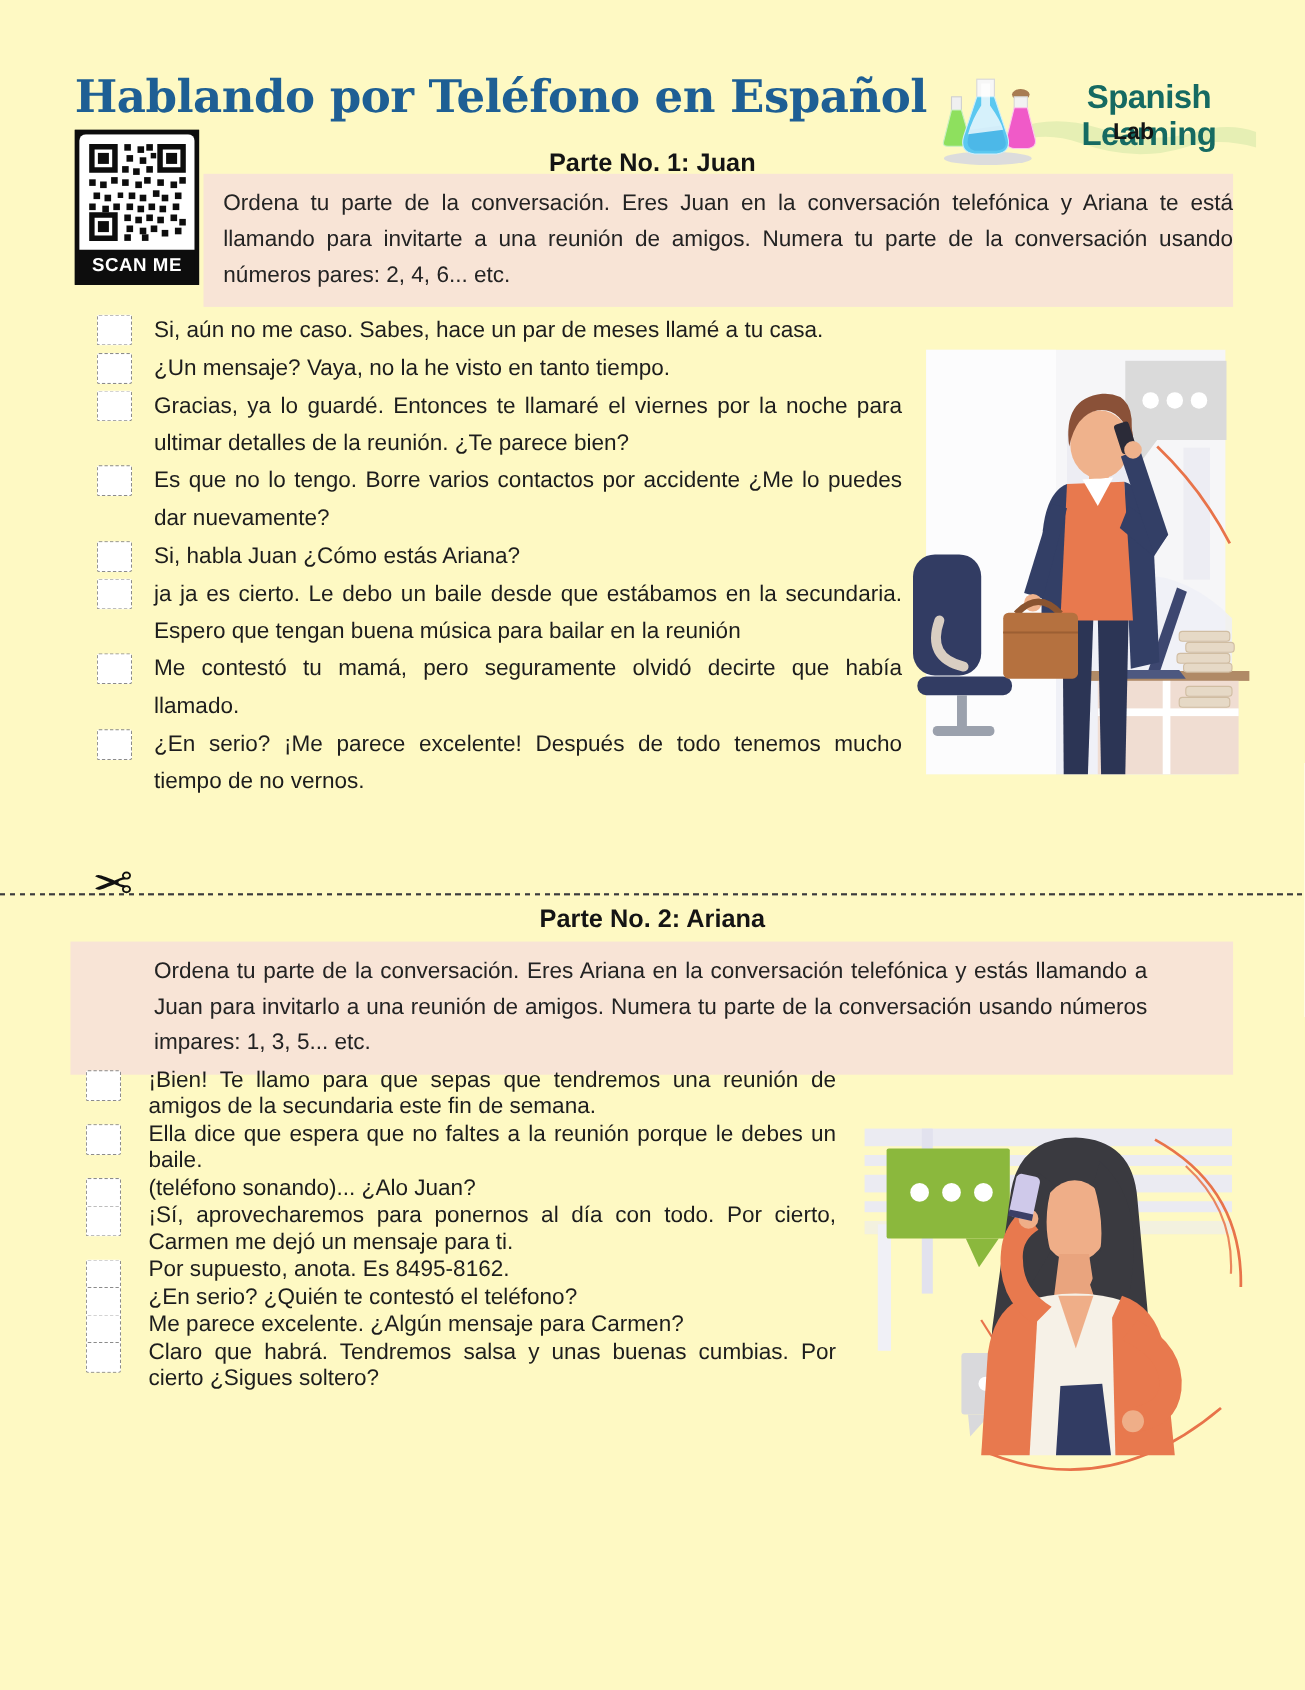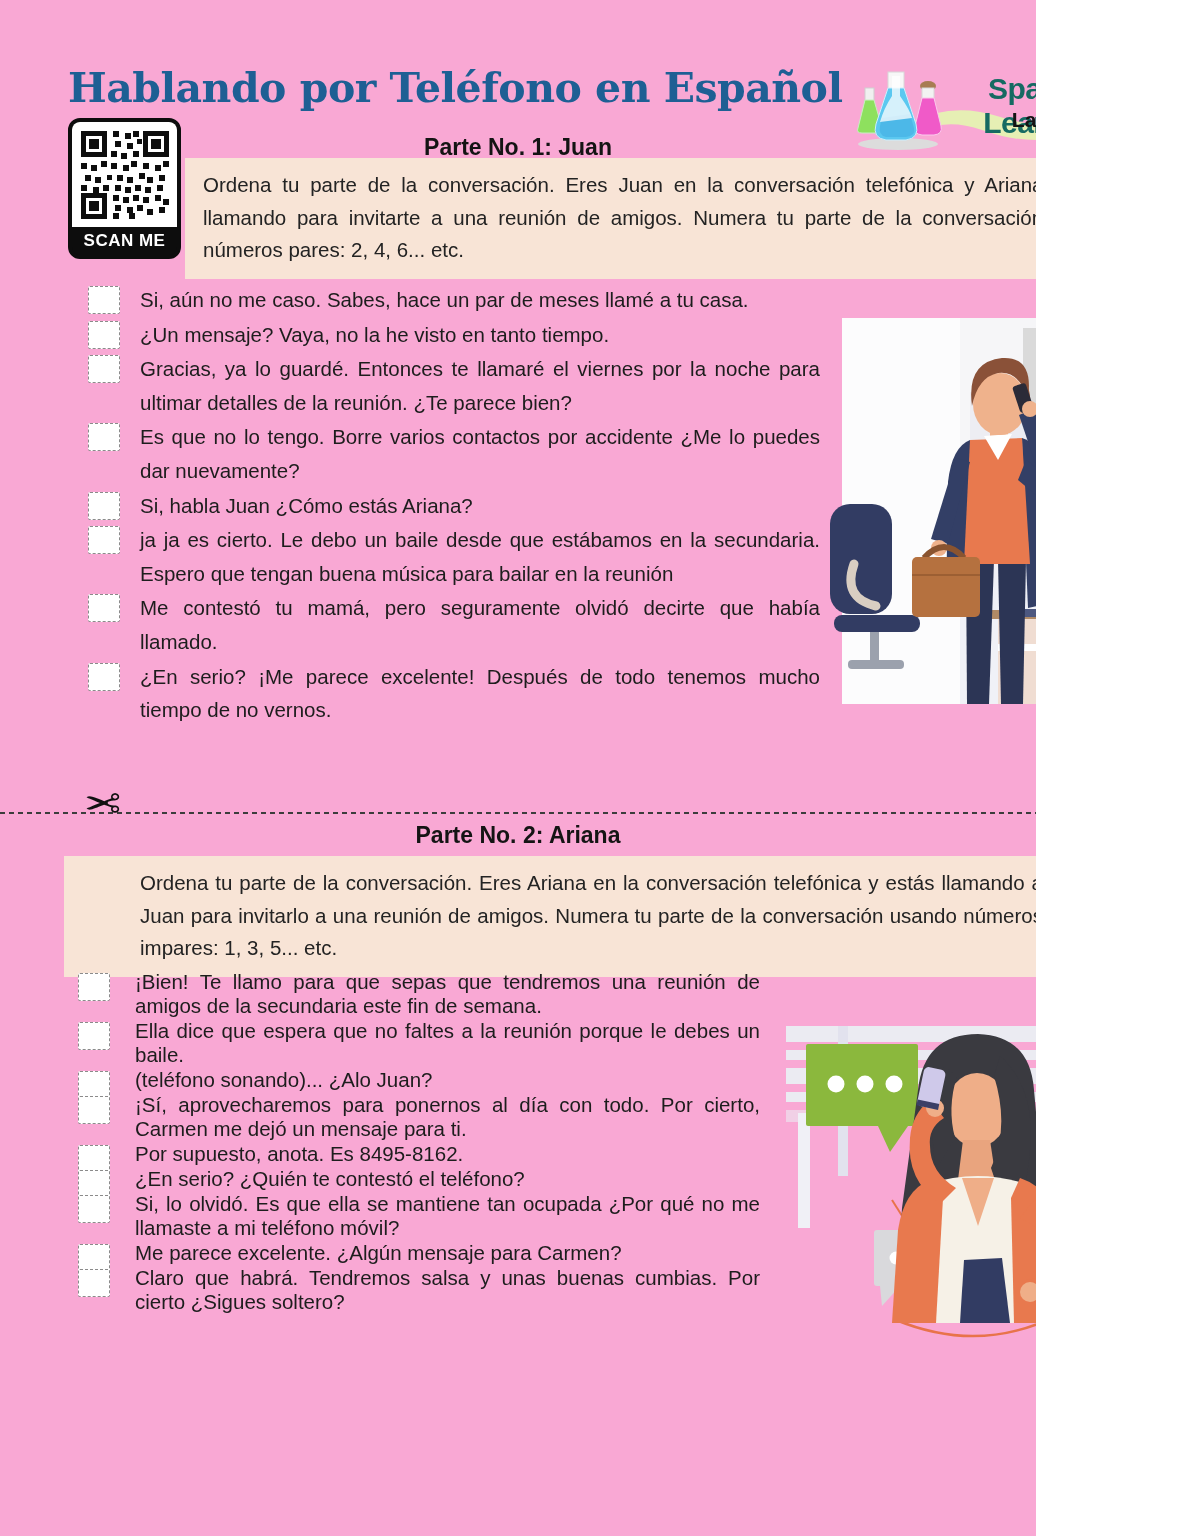--- a/index.html
+++ b/index.html
@@ -1,20 +1,20 @@
 <!DOCTYPE html>
 <html><head>
 <meta charset="utf-8">
 <style>
   * { margin: 0; padding: 0; box-sizing: border-box; }
   html,body { background:#fff; }
   .page {
     position: relative;
-    width: 1036px; height: 1536px;
-    background: #f9a8d4;
+    width: 1186px; height: 1536px;
+    background: #fef9c3;
     font-family: "Liberation Sans", sans-serif;
     color: #1f1f1f;
     overflow: hidden;
   }
   
   .title {
     position: absolute; left: 68px; top: 64px;
     font-family: "DejaVu Serif", serif;
     font-weight: 800; font-size: 41px; letter-spacing: -0.5px;
     color: #1e5f94;
@@ -35,21 +35,21 @@
   
   .part-heading {
     position: absolute; left: 0; width: 100%;
     text-align: center; font-weight: 700; font-size: 23px; color: #141414;
   }
   #part1-heading { top: 134px; }
   #part2-heading { top: 822px; }
   
   .qr-block {
     position: absolute; left: 68px; top: 118px; width: 113px; height: 141px;
-    border: 4px solid #0d0d0d; border-radius: 12px; background: #0d0d0d; overflow: hidden;
+    border: 4px solid #0d0d0d; border-radius: 0; background: #0d0d0d; overflow: hidden;
   }
   .qr-white { position:absolute; left:0; top:0; width:105px; height:105px; background:#fff; border-radius:6px 6px 0 0; display:flex; align-items:center; justify-content:center; }
   .qr-label {
     position: absolute; left: 0; bottom: 0; width: 105px; height: 28px;
     color: #fff; font-weight: 700; font-size: 17px; text-align: center; line-height: 27px;
     letter-spacing: 0.5px;
   }
   
   .instr {
     position: absolute; background: #f8e4d6;
@@ -264,21 +264,21 @@
 
   <div class="instr" id="instr2">Ordena tu parte de la conversación. Eres Ariana en la conversación telefónica y estás llamando a Juan para invitarlo a una reunión de amigos. Numera tu parte de la conversación usando números impares: 1, 3, 5... etc.</div>
 
   <ul class="checklist" id="list2">
     <li><span class="cbx"></span><span>¡Bien! Te llamo para que sepas que tendremos una reunión de amigos de la secundaria este fin de semana.</span></li>
     <li><span class="cbx"></span><span>Ella dice que espera que no faltes a la reunión porque le debes un baile.</span></li>
     <li><span class="cbx"></span><span>(teléfono sonando)... ¿Alo Juan?</span></li>
     <li><span class="cbx"></span><span>¡Sí, aprovecharemos para ponernos al día con todo. Por cierto, Carmen me dejó un mensaje para ti.</span></li>
     <li><span class="cbx"></span><span>Por supuesto, anota. Es 8495-8162.</span></li>
     <li><span class="cbx"></span><span>¿En serio? ¿Quién te contestó el teléfono?</span></li>
-    <li><span class="cbx"></span><span>Si, lo olvidó. Es que ella se mantiene tan ocupada ¿Por qué no me llamaste a mi teléfono móvil?</span></li>
+    <li><span class="cbx"></span></li>
     <li><span class="cbx"></span><span>Me parece excelente. ¿Algún mensaje para Carmen?</span></li>
     <li><span class="cbx"></span><span>Claro que habrá. Tendremos salsa y unas buenas cumbias. Por cierto ¿Sigues soltero?</span></li>
   </ul>
 
   <svg class="illus" id="woman-illus" width="358" height="330" viewBox="0 0 358 330">
     <g fill="#ebebf2">
       <rect x="8" y="8" width="334" height="16"></rect>
       <rect x="8" y="32" width="334" height="10"></rect>
       <rect x="8" y="50" width="334" height="16"></rect>
       <rect x="8" y="74" width="334" height="10"></rect>

